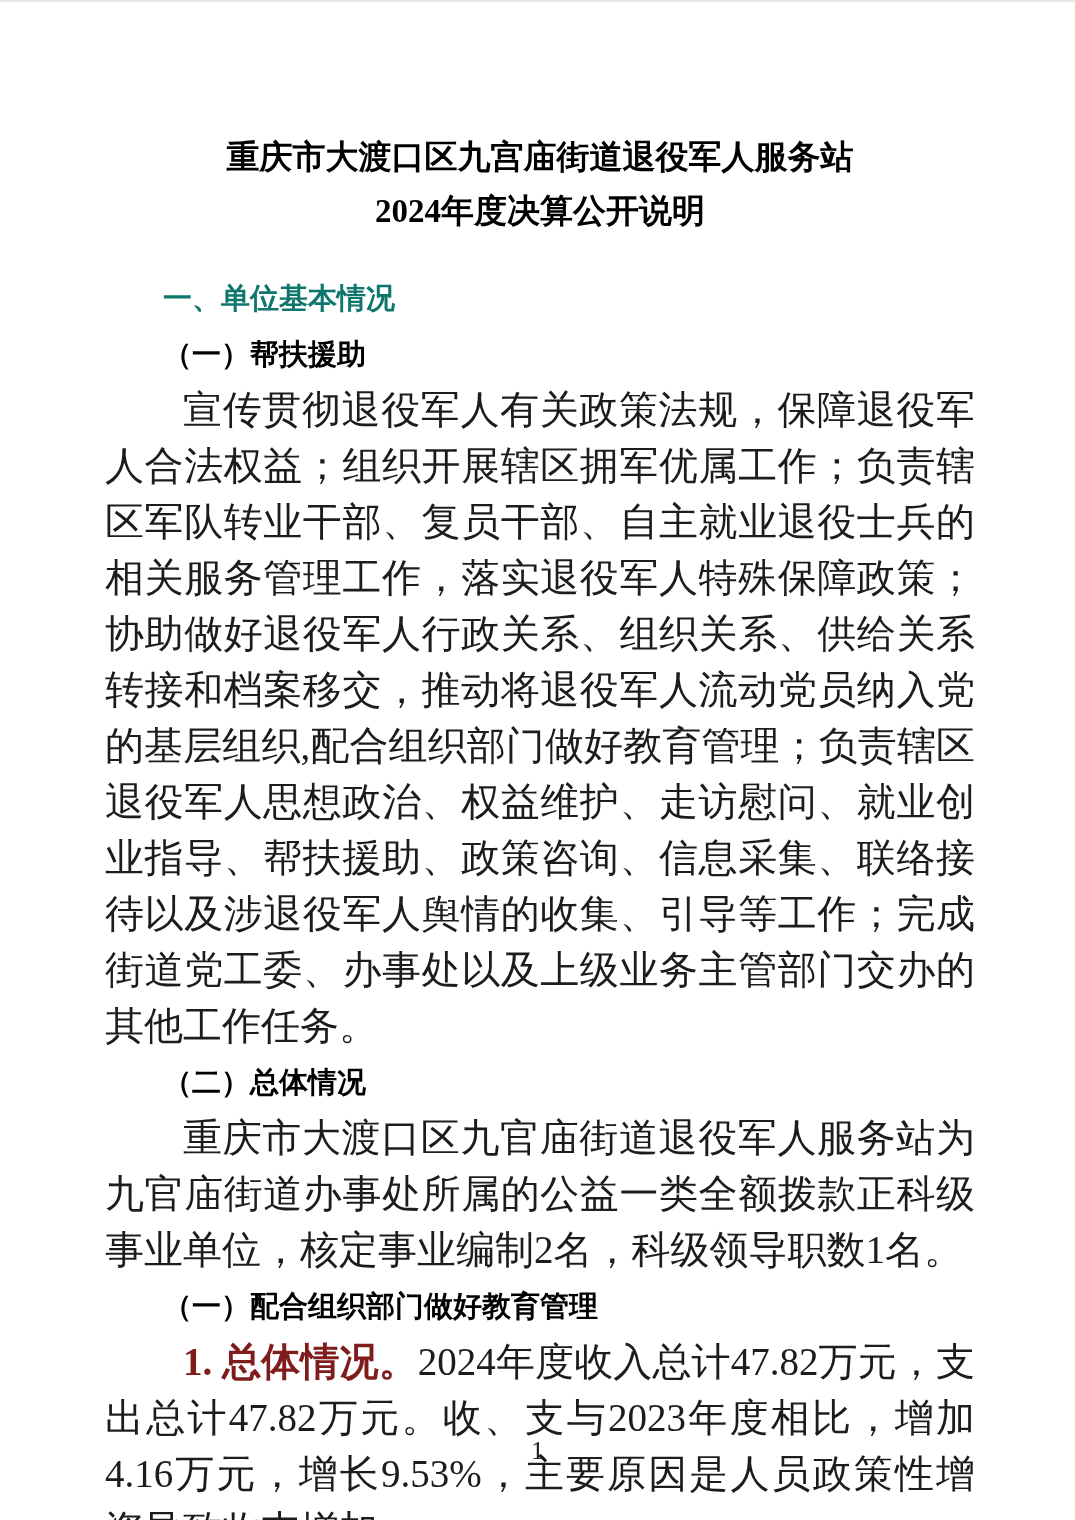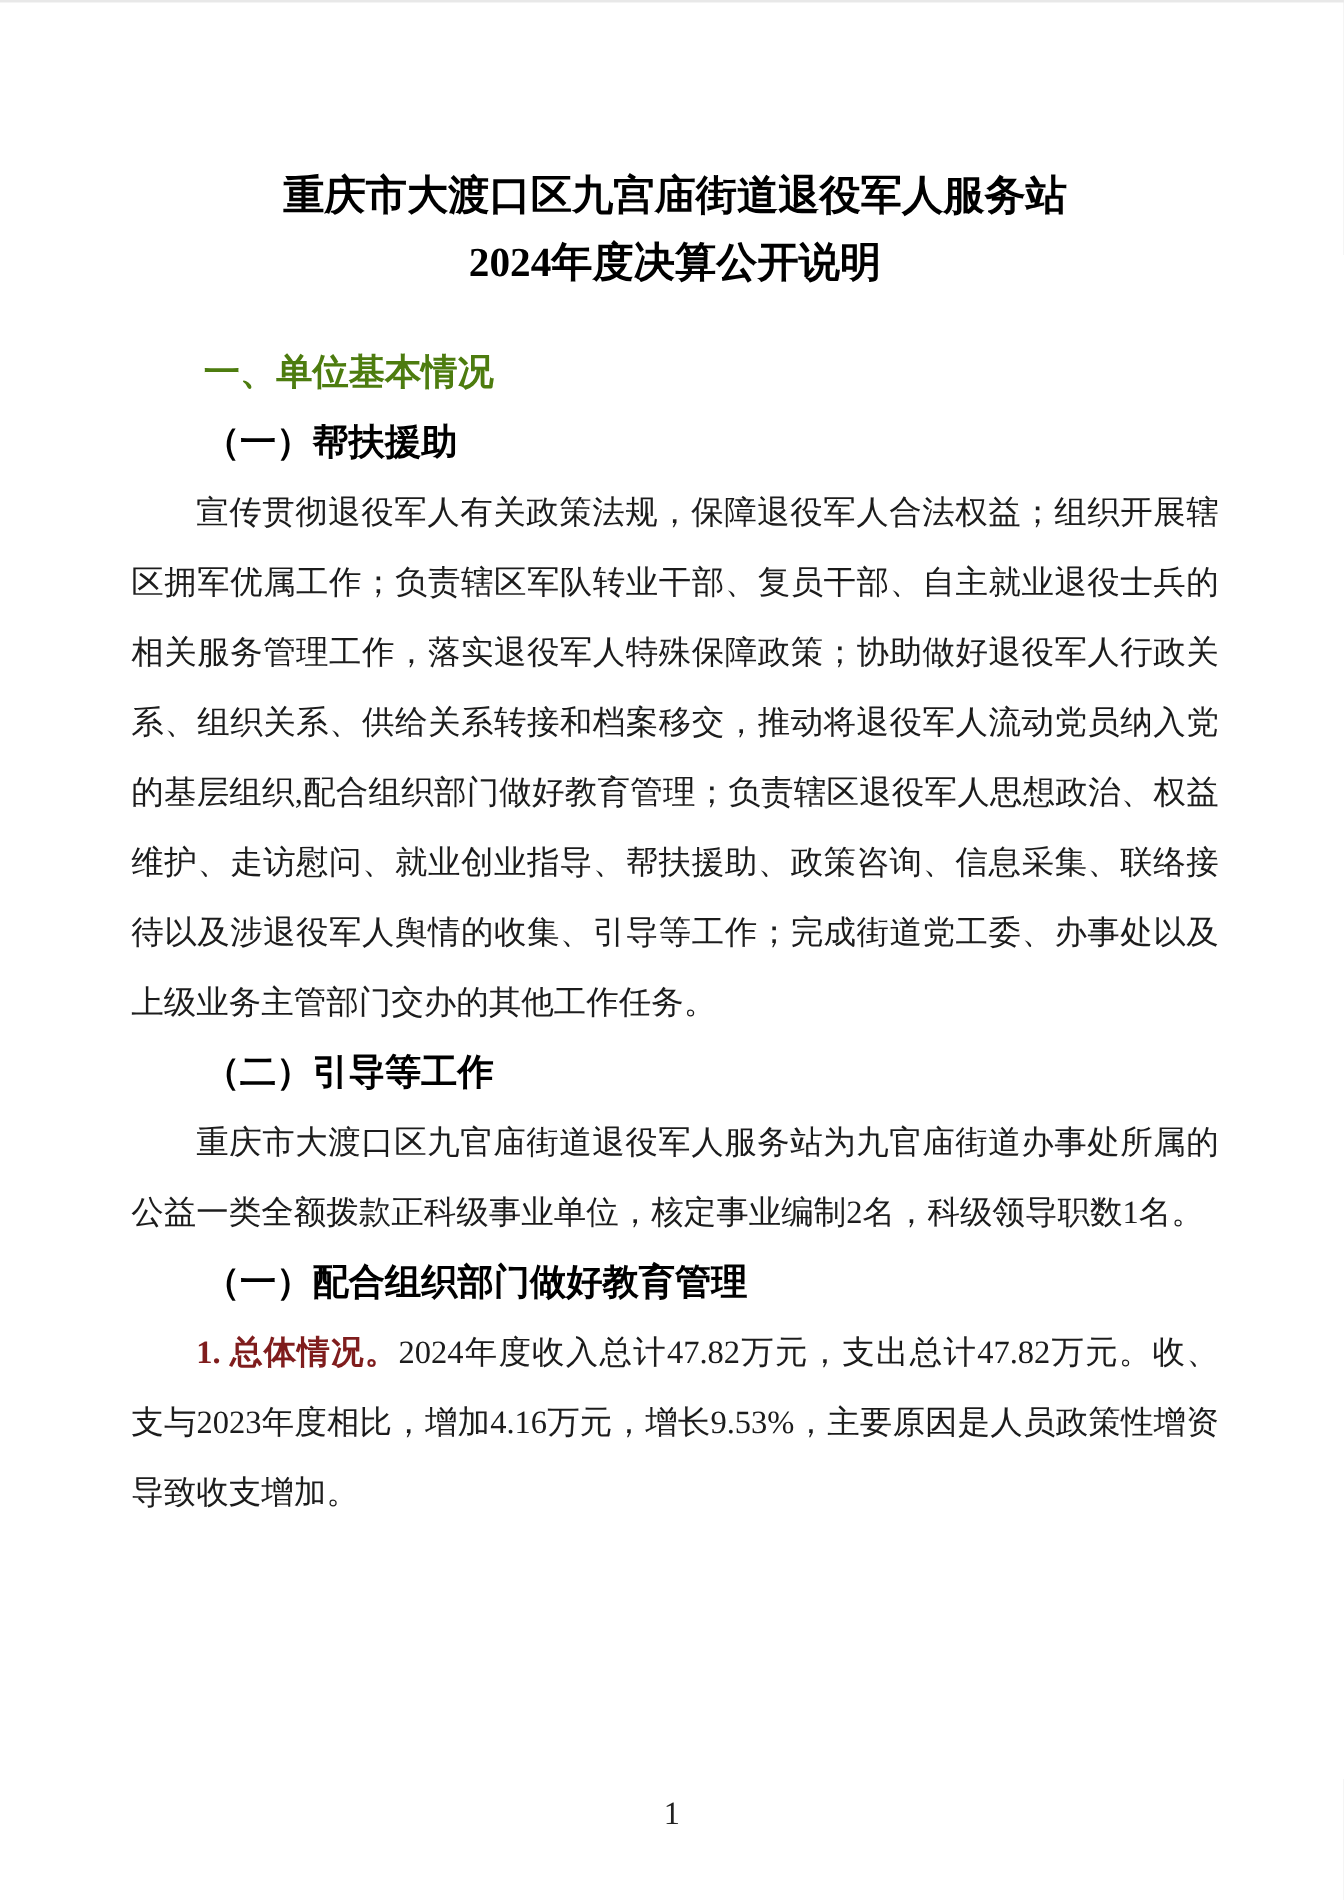--- a/index.html
+++ b/index.html
@@ -31,37 +31,37 @@
     text-align: center;
     color: #000000;
     letter-spacing: 0;
   }
   .h1 {
     font-size: 29px;
     line-height: 56px;
     font-weight: bold;
     font-family: "Liberation Sans", "DejaVu Sans", sans-serif;
     text-indent: 2em;
-    color: #4d7c0f;
+    color: #0f766e;
     white-space: nowrap;
   }
   .h1-first {
     margin-top: 32px;
   }
   .h2 {
     font-size: 29px;
     line-height: 56px;
     font-weight: bold;
     text-indent: 2em;
     color: #000000;
     white-space: nowrap;
   }
   p.body {
     margin: 0;
-    font-size: 26px;
+    font-size: 39px;
     line-height: 56px;
     text-align: justify;
     text-justify: inter-ideograph;
     text-indent: 2em;
     color: #1c1c1c;
   }
   p.body b {
     font-weight: bold;
     color: #7f1d1d;
   }
@@ -86,21 +86,21 @@
       <div>重庆市大渡口区九宫庙街道退役军人服务站</div>
       <div>2024年度决算公开说明</div>
     </div>
 
     <div class="h1 h1-first">一、单位基本情况</div>
 
     <div class="h2">（一）帮扶援助</div>
 
     <p class="body">宣传贯彻退役军人有关政策法规，保障退役军人合法权益；组织开展辖区拥军优属工作；负责辖区军队转业干部、复员干部、自主就业退役士兵的相关服务管理工作，落实退役军人特殊保障政策；协助做好退役军人行政关系、组织关系、供给关系转接和档案移交，推动将退役军人流动党员纳入党的基层组织,配合组织部门做好教育管理；负责辖区退役军人思想政治、权益维护、走访慰问、就业创业指导、帮扶援助、政策咨询、信息采集、联络接待以及涉退役军人舆情的收集、引导等工作；完成街道党工委、办事处以及上级业务主管部门交办的其他工作任务。</p>
 
-    <div class="h2">（二）引导等工作</div>
+    <div class="h2">（二）总体情况</div>
 
     <p class="body">重庆市大渡口区九官庙街道退役军人服务站为九官庙街道办事处所属的公益一类全额拨款正科级事业单位，核定事业编制2名，科级领导职数1名。</p>
 
 
     <div class="h2">（一）配合组织部门做好教育管理</div>
 
     <p class="body"><b>1. 总体情况。</b><span>2024年度收入总计47.82万元，支出总计47.82万元。收、支与2023年度相比，增加4.16万元，增长9.53%，主要原因是人员政策性增资导致收支增加。</span></p>
 
   </div>
 

